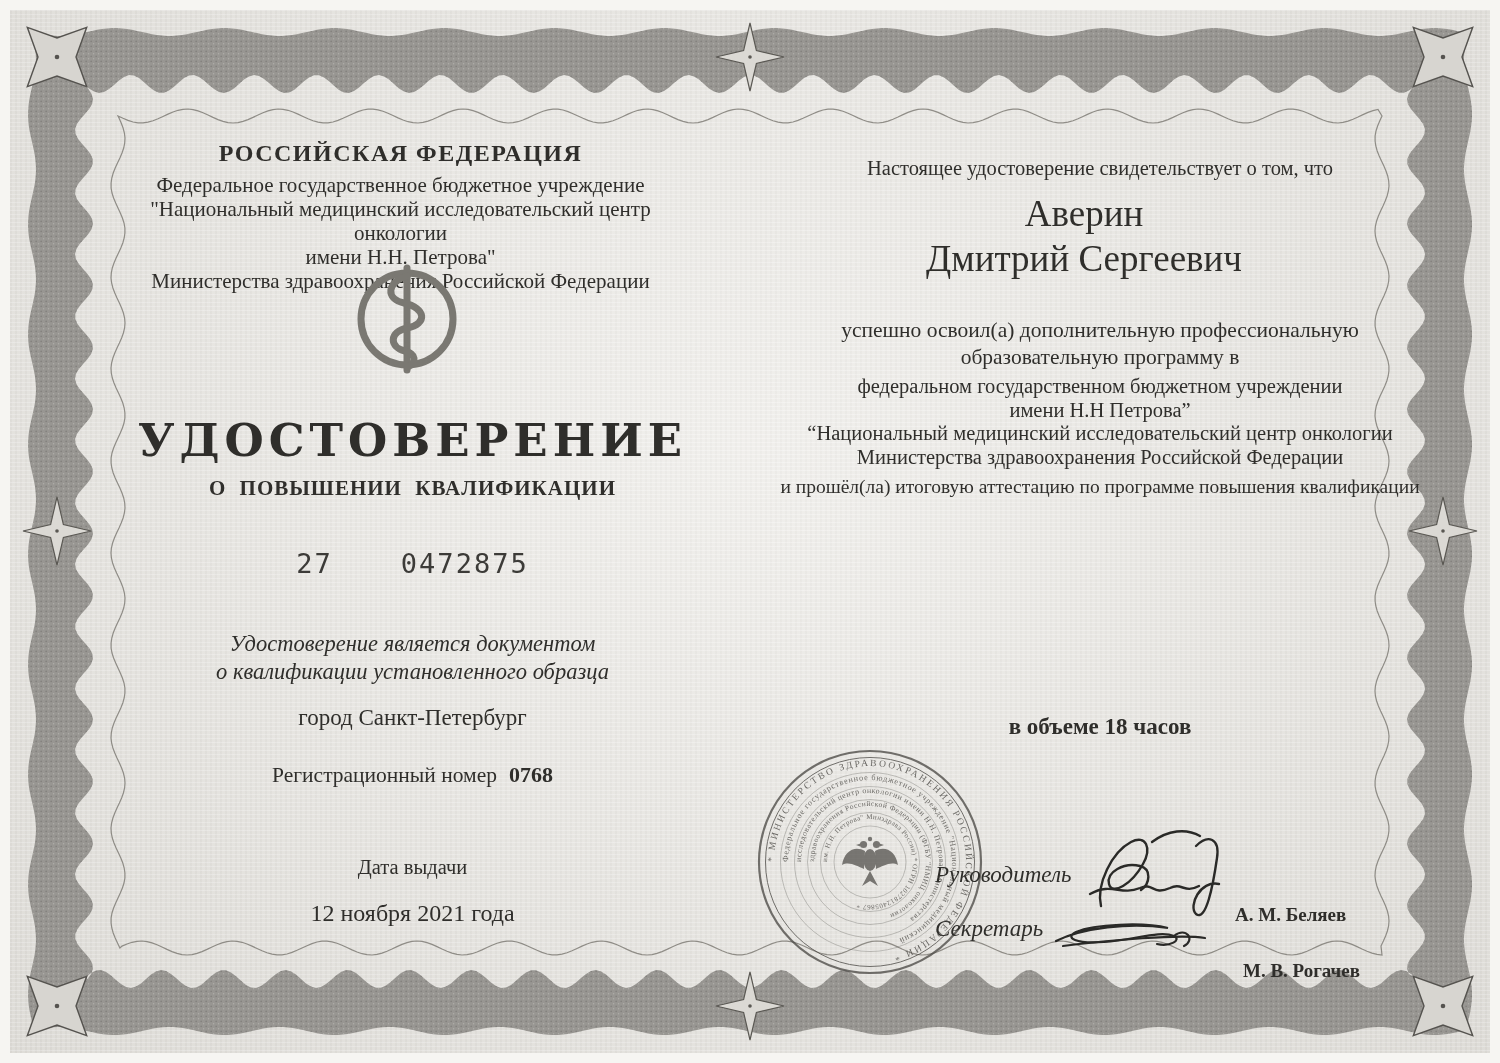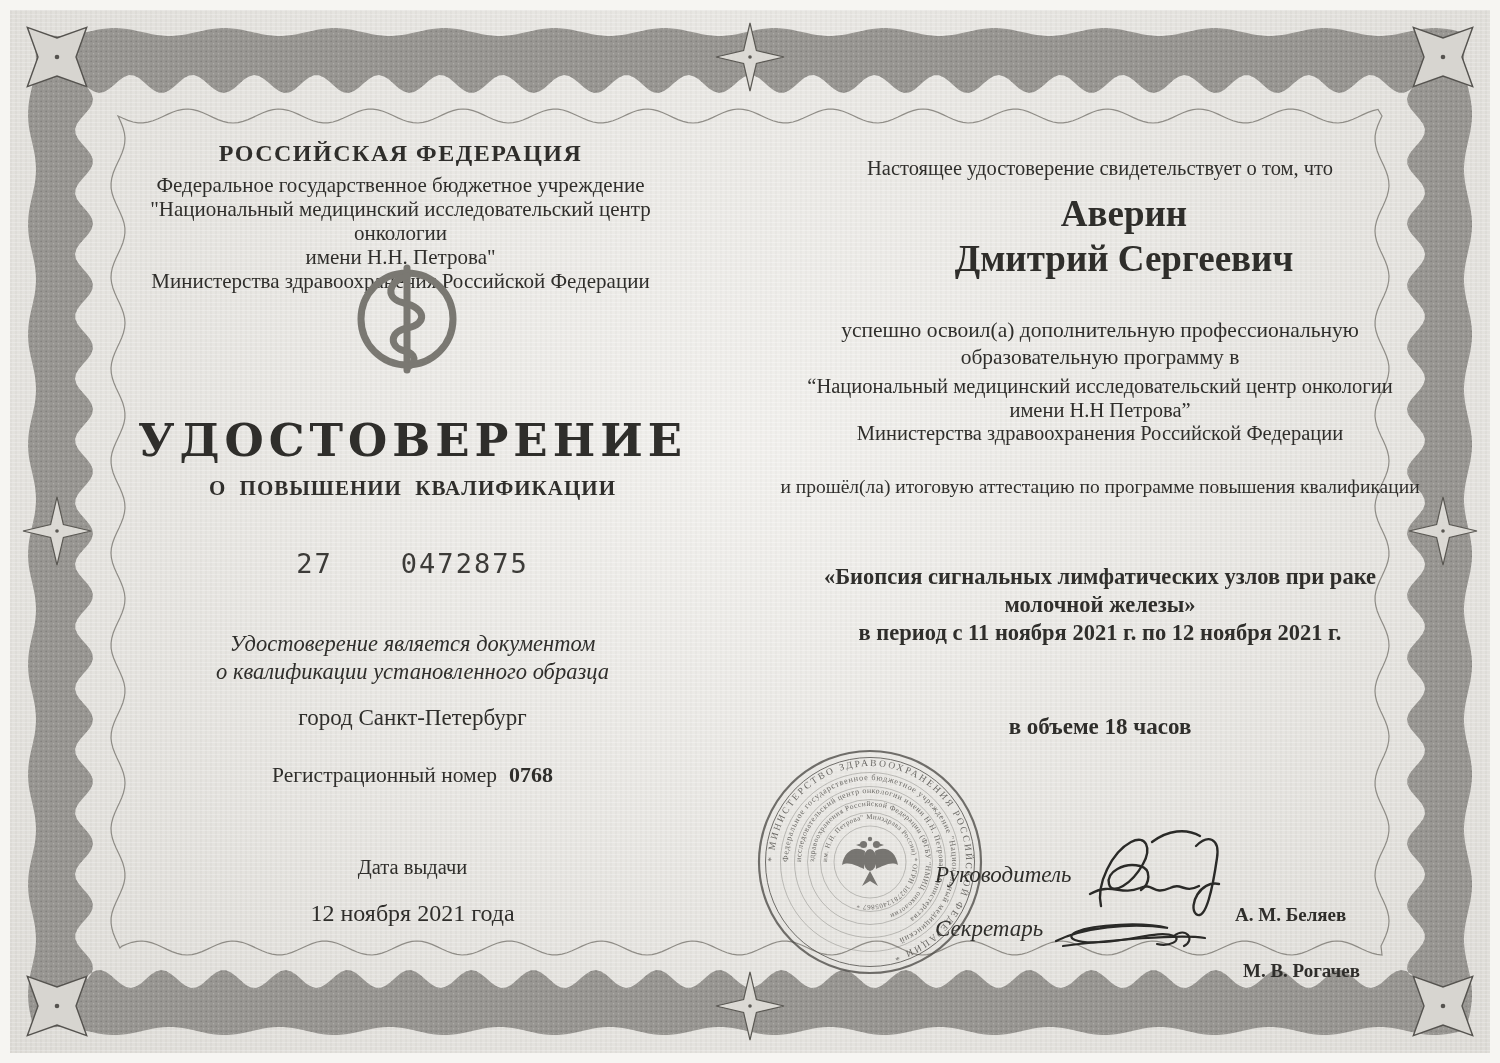--- a/index.html
+++ b/index.html
@@ -41,21 +41,21 @@
   .l-note  { left:120px; top:630px; width:585px; font-style:italic; font-size:22.5px; line-height:28px; }
   .l-city  { left:120px; top:705px; width:585px; font-size:23px; }
   .l-reg   { left:120px; top:762px; width:585px; display:flex; justify-content:center; gap:12px;
              font-size:21.5px; align-items:baseline; }
   .l-reg .regnum { font-weight:700; font-size:22px; }
   .l-datelabel { left:120px; top:856px; width:585px; font-size:20.5px; }
   .l-date  { left:120px; top:900px; width:585px; font-size:24px; }
 
   
   .r-statement  { left:780px; top:157px; width:640px; font-size:20.5px; }
-  .r-name       { left:804px; top:191px; width:640px; font-size:37px; font-weight:700; line-height:45px; }
+  .r-name       { left:764px; top:191px; width:640px; font-size:37px; font-weight:400; line-height:45px; }
   .r-completion { left:780px; top:317px; width:640px; font-size:21.5px; line-height:27px; }
   .r-inst       { left:780px; top:375px; width:640px; font-size:20.5px; line-height:23.5px; }
   .r-attest     { left:770px; top:476px; width:660px; font-size:19.5px; }
   .r-program    { left:780px; top:563px; width:640px; font-size:22.5px; font-weight:700; line-height:28px; }
   .r-volume     { left:780px; top:714px; width:640px; font-size:23px; font-weight:700; }
 
   .sig-label   { position:absolute; font-style:italic; font-size:23px; }
   .sig-name    { position:absolute; font-weight:700; font-size:19px;margin-top:40px; }
   .lbl-director  { left:935px;  top:862px; }
   .name-director { left:1235px; top:864px; }
@@ -142,32 +142,28 @@
     <span class="line">Аверин</span>
     <span class="line">Дмитрий Сергеевич</span>
   </div>
 
   <div class="blk r-completion">
     <span class="line">успешно освоил(а) дополнительную профессиональную</span>
     <span class="line">образовательную программу в</span>
   </div>
 
   <div class="blk r-inst">
+    <span class="line">федеральном государственном бюджетном учреждении</span>
+    <span class="line">имени Н.Н Петрова”</span>
     <span class="line">“Национальный медицинский исследовательский центр онкологии</span>
-    <span class="line">имени Н.Н Петрова”</span>
     <span class="line">Министерства здравоохранения Российской Федерации</span>
   </div>
 
   <div class="blk r-attest">и прошёл(ла) итоговую аттестацию по программе повышения квалификации</div>
 
-  <div class="blk r-program">
-    <span class="line">«Биопсия сигнальных лимфатических узлов при раке</span>
-    <span class="line">молочной железы»</span>
-    <span class="line">в период с 11 ноября 2021 г. по 12 ноября 2021 г.</span>
-  </div>
 
   <div class="blk r-volume">в объеме 18 часов</div>
 
   <svg class="seal" viewBox="-114 -114 228 228">
     <defs>
       <path id="r0" d="M -96,0 A 96,96 0 1,1 96,0 A 96,96 0 1,1 -96,0"></path>
       <path id="r1" d="M -82,0 A 82,82 0 1,1 82,0 A 82,82 0 1,1 -82,0"></path>
       <path id="r2" d="M -69,0 A 69,69 0 1,1 69,0 A 69,69 0 1,1 -69,0"></path>
       <path id="r3" d="M -56,0 A 56,56 0 1,1 56,0 A 56,56 0 1,1 -56,0"></path>
       <path id="r4" d="M -43,0 A 43,43 0 1,1 43,0 A 43,43 0 1,1 -43,0"></path>

